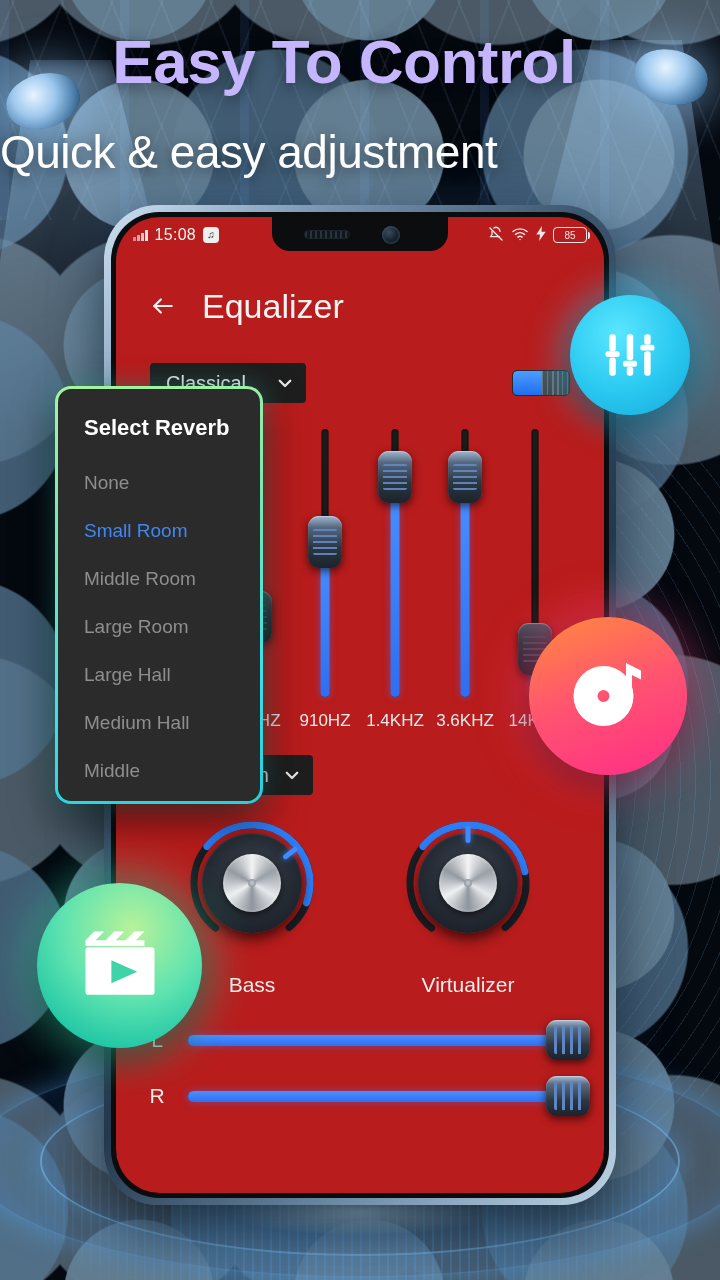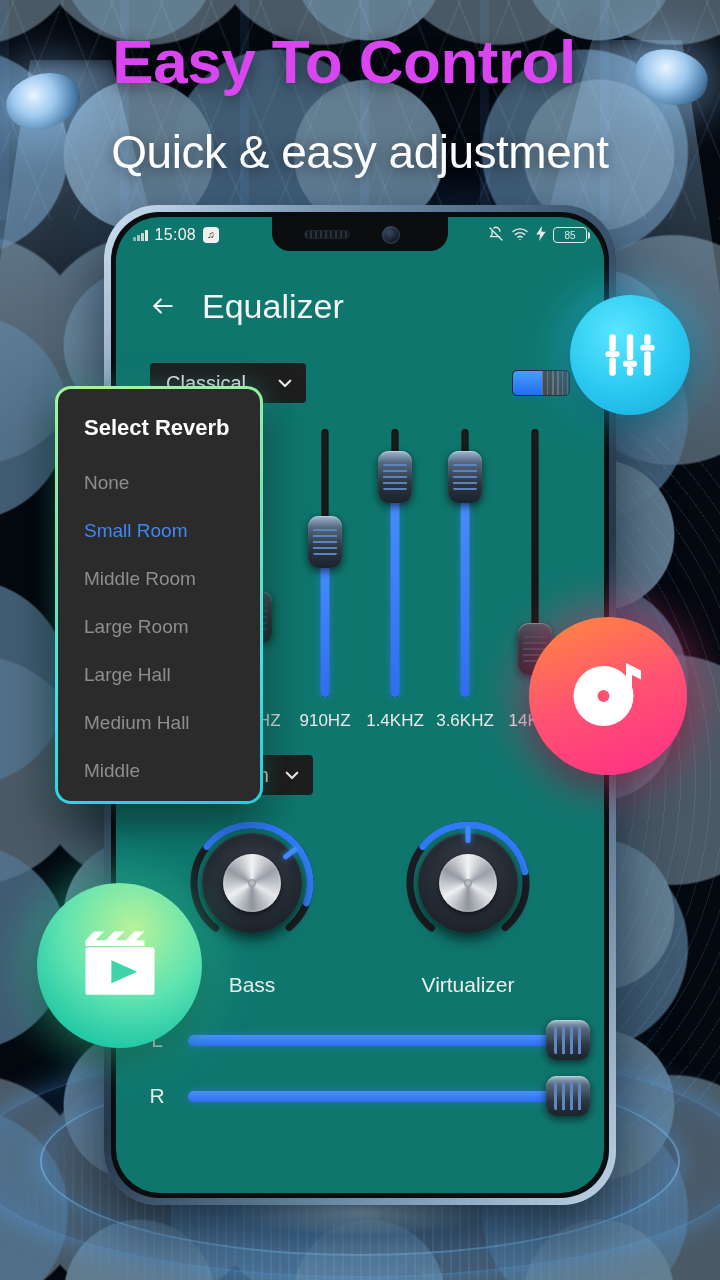--- a/index.html
+++ b/index.html
@@ -74,44 +74,44 @@
   .bg-arcs {
     position:absolute; right:-120px; top:420px; width:520px; height:720px;
     border-radius:50%;
     background:repeating-radial-gradient(circle at 0% 50%, rgba(120,195,255,.17) 0 1px, rgba(0,0,0,0) 1px 15px);
     opacity:.8;
   }
 
   
   .headline {
     position:absolute; left:0; top:26px; width:688px; text-align:center;
-    color:#d946ef; font-weight:bold; font-size:62px; letter-spacing:-0.5px;
+    color:#c4b5fd; font-weight:bold; font-size:62px; letter-spacing:-0.5px;
     text-shadow:0 3px 16px rgba(0,0,0,.55);
   }
   .subhead {
-    position:absolute; left:0; top:125px; width:720px; text-align:center;
+    position:absolute; left:0; top:125px; width:720px; text-align:left;
     color:#ffffff; font-size:46px; letter-spacing:-0.5px;
     text-shadow:0 3px 14px rgba(0,0,0,.5);
   }
 
   
   .phone {
     position:absolute; left:104px; top:205px; width:512px; height:1000px;
     border-radius:54px;
     background:linear-gradient(130deg,#cfe2f2 0%,#7b97b4 16%,#3d566f 36%,#24384c 58%,#6f8da8 80%,#bed4e6 100%);
     padding:7px;
     box-shadow:0 26px 60px rgba(0,0,0,.62), 0 0 60px rgba(70,150,230,.22);
   }
   .phone-inner {
     position:relative; width:100%; height:100%; border-radius:48px;
     background:#0a0d10; padding:5px; overflow:hidden;
   }
   .screen {
     position:relative; width:100%; height:100%; border-radius:44px;
-    background:#0f766e; overflow:hidden;
+    background:#b91c1c; overflow:hidden;
   }
 
   
   .notch {
     position:absolute; left:50%; top:0; transform:translateX(-50%);
     width:176px; height:34px; background:#0b0d0f;
     border-bottom-left-radius:18px; border-bottom-right-radius:18px; z-index:6;
   }
   .speaker {
     position:absolute; left:50%; top:13px; transform:translateX(-56px);

